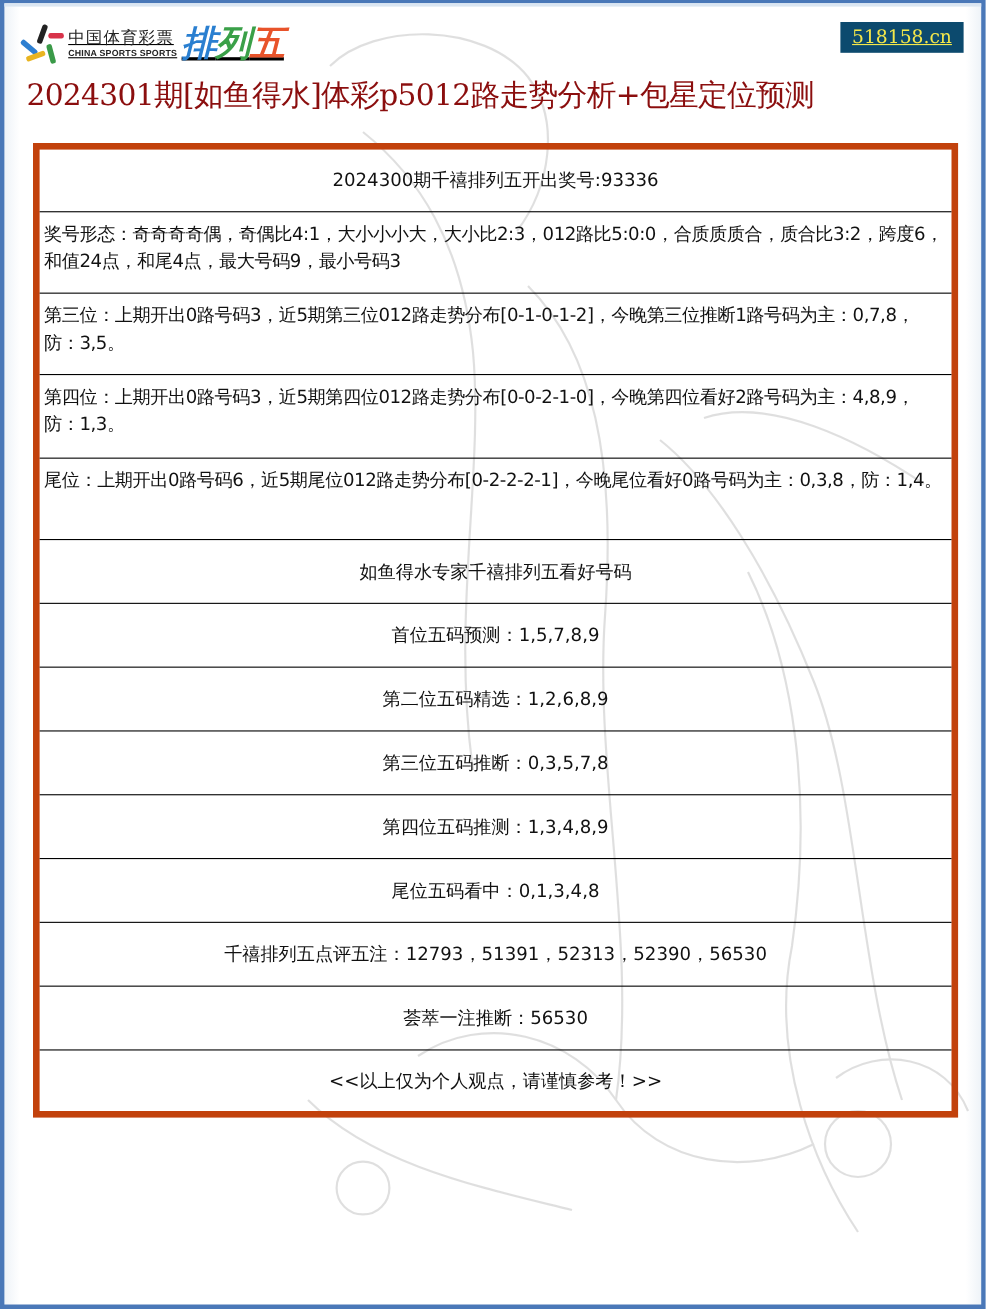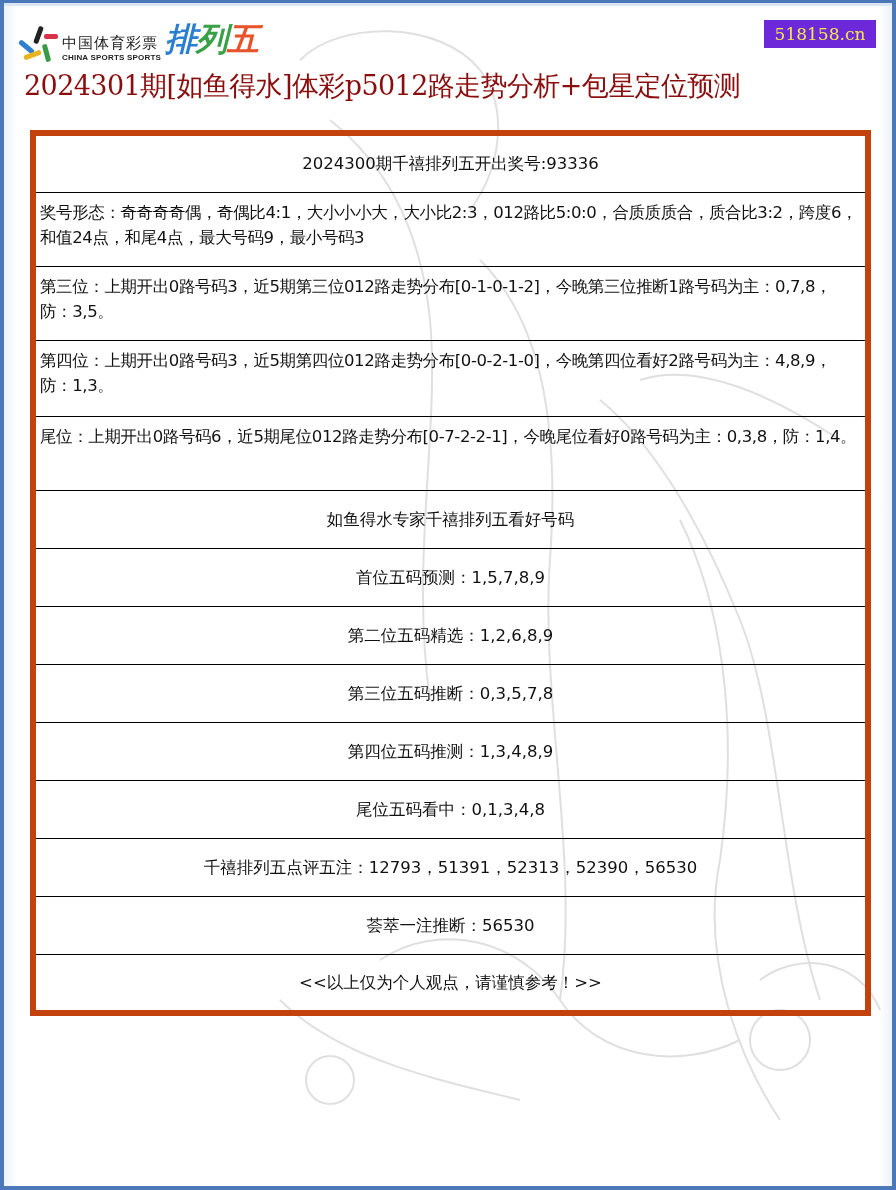--- a/index.html
+++ b/index.html
@@ -19,35 +19,35 @@
   }
   .frame::before {
     content: ""; position: absolute; left: 0; right: 0; top: 0; height: 3px;
     background: #dbe6f2;
   }
   .bg-art {
     position: absolute; left: 180px; top: 0; width: 720px; height: 1190px;
     opacity: 0.18; pointer-events: none;
   }
   .header { position: absolute; left: 0; top: 0; width: 896px; height: 60px; }
-  .logo { position: absolute; left: 20px; top: 18px; display: flex; align-items: flex-end; }
+  .logo { position: absolute; left: 20px; top: 18px; display: flex; align-items: center; text-decoration: underline; }
   .logo-mark { width: 36px; height: 36px; position: relative; }
   .logo-mark span { position: absolute; display: block; width: 5px; height: 18px; border-radius: 2px; }
   .logo-text { margin-left: 6px; display: flex; flex-direction: column; line-height: 1; }
   .logo-cn { font-family: "DejaVu Sans", sans-serif; font-size: 15px; color: #222; letter-spacing: 1px; }
   .logo-en { font-family: "Liberation Sans", sans-serif; font-size: 8px; font-weight: bold; color: #222; margin-top: 3px; letter-spacing: 0.2px; }
   .logo-brand { margin-left: 4px; font-family: "DejaVu Sans", sans-serif; font-weight: bold; font-style: italic; font-size: 32px; letter-spacing: -1px; }
   .logo-brand .c1 { color: #2a7fd0; }
   .logo-brand .c2 { color: #3aa048; }
   .logo-brand .c3 { color: #e8532a; }
   .site-badge {
     position: absolute; left: 764px; top: 20px; width: 112px; height: 28px;
-    background: #6d28d9; color: #f5e84a;
+    background: #0c4a6e; color: #f5e84a;
     font-family: "DejaVu Serif", serif; font-size: 17px;
-    display: flex; align-items: center; justify-content: center;
+    display: flex; align-items: center; justify-content: center; text-decoration: underline;
   }
   .title {
     position: absolute; left: 24px; top: 68px; width: 860px;
     color: #8b0e0e; font-size: 27px; white-space: nowrap;
     font-family: "DejaVu Serif", "Liberation Serif", serif;
     letter-spacing: -0.6px;
   }
   .table {
     position: absolute; left: 30px; top: 130px; width: 841px;
     border: 6px solid #c2410c; box-sizing: border-box;
@@ -106,21 +106,21 @@
   <div class="site-badge">518158.cn</div>
 </div>
 
 <div class="title">2024301期[如鱼得水]体彩p5012路走势分析+包星定位预测</div>
 
 <div class="table">
   <div class="row center h56">2024300期千禧排列五开出奖号:93336</div>
   <div class="row text h74">奖号形态：奇奇奇奇偶，奇偶比4:1，大小小小大，大小比2:3，012路比5:0:0，合质质质合，质合比3:2，跨度6，和值24点，和尾4点，最大号码9，最小号码3</div>
   <div class="row text h74">第三位：上期开出0路号码3，近5期第三位012路走势分布[0-1-0-1-2]，今晚第三位推断1路号码为主：0,7,8，防：3,5。</div>
   <div class="row text h76">第四位：上期开出0路号码3，近5期第四位012路走势分布[0-0-2-1-0]，今晚第四位看好2路号码为主：4,8,9，防：1,3。</div>
-  <div class="row text h74">尾位：上期开出0路号码6，近5期尾位012路走势分布[0-7-2-2-1]，今晚尾位看好0路号码为主：0,3,8，防：1,4。</div>
+  <div class="row text h74">尾位：上期开出0路号码6，近5期尾位012路走势分布[0-2-2-2-1]，今晚尾位看好0路号码为主：0,3,8，防：1,4。</div>
   <div class="row center h58">如鱼得水专家千禧排列五看好号码</div>
   <div class="row center h58">首位五码预测：1,5,7,8,9</div>
   <div class="row center h58">第二位五码精选：1,2,6,8,9</div>
   <div class="row center h58">第三位五码推断：0,3,5,7,8</div>
   <div class="row center h58">第四位五码推测：1,3,4,8,9</div>
   <div class="row center h58">尾位五码看中：0,1,3,4,8</div>
   <div class="row center h58">千禧排列五点评五注：12793，51391，52313，52390，56530</div>
   <div class="row center h58">荟萃一注推断：56530</div>
   <div class="row center h56">&lt;&lt;以上仅为个人观点，请谨慎参考！&gt;&gt;</div>
 </div>

